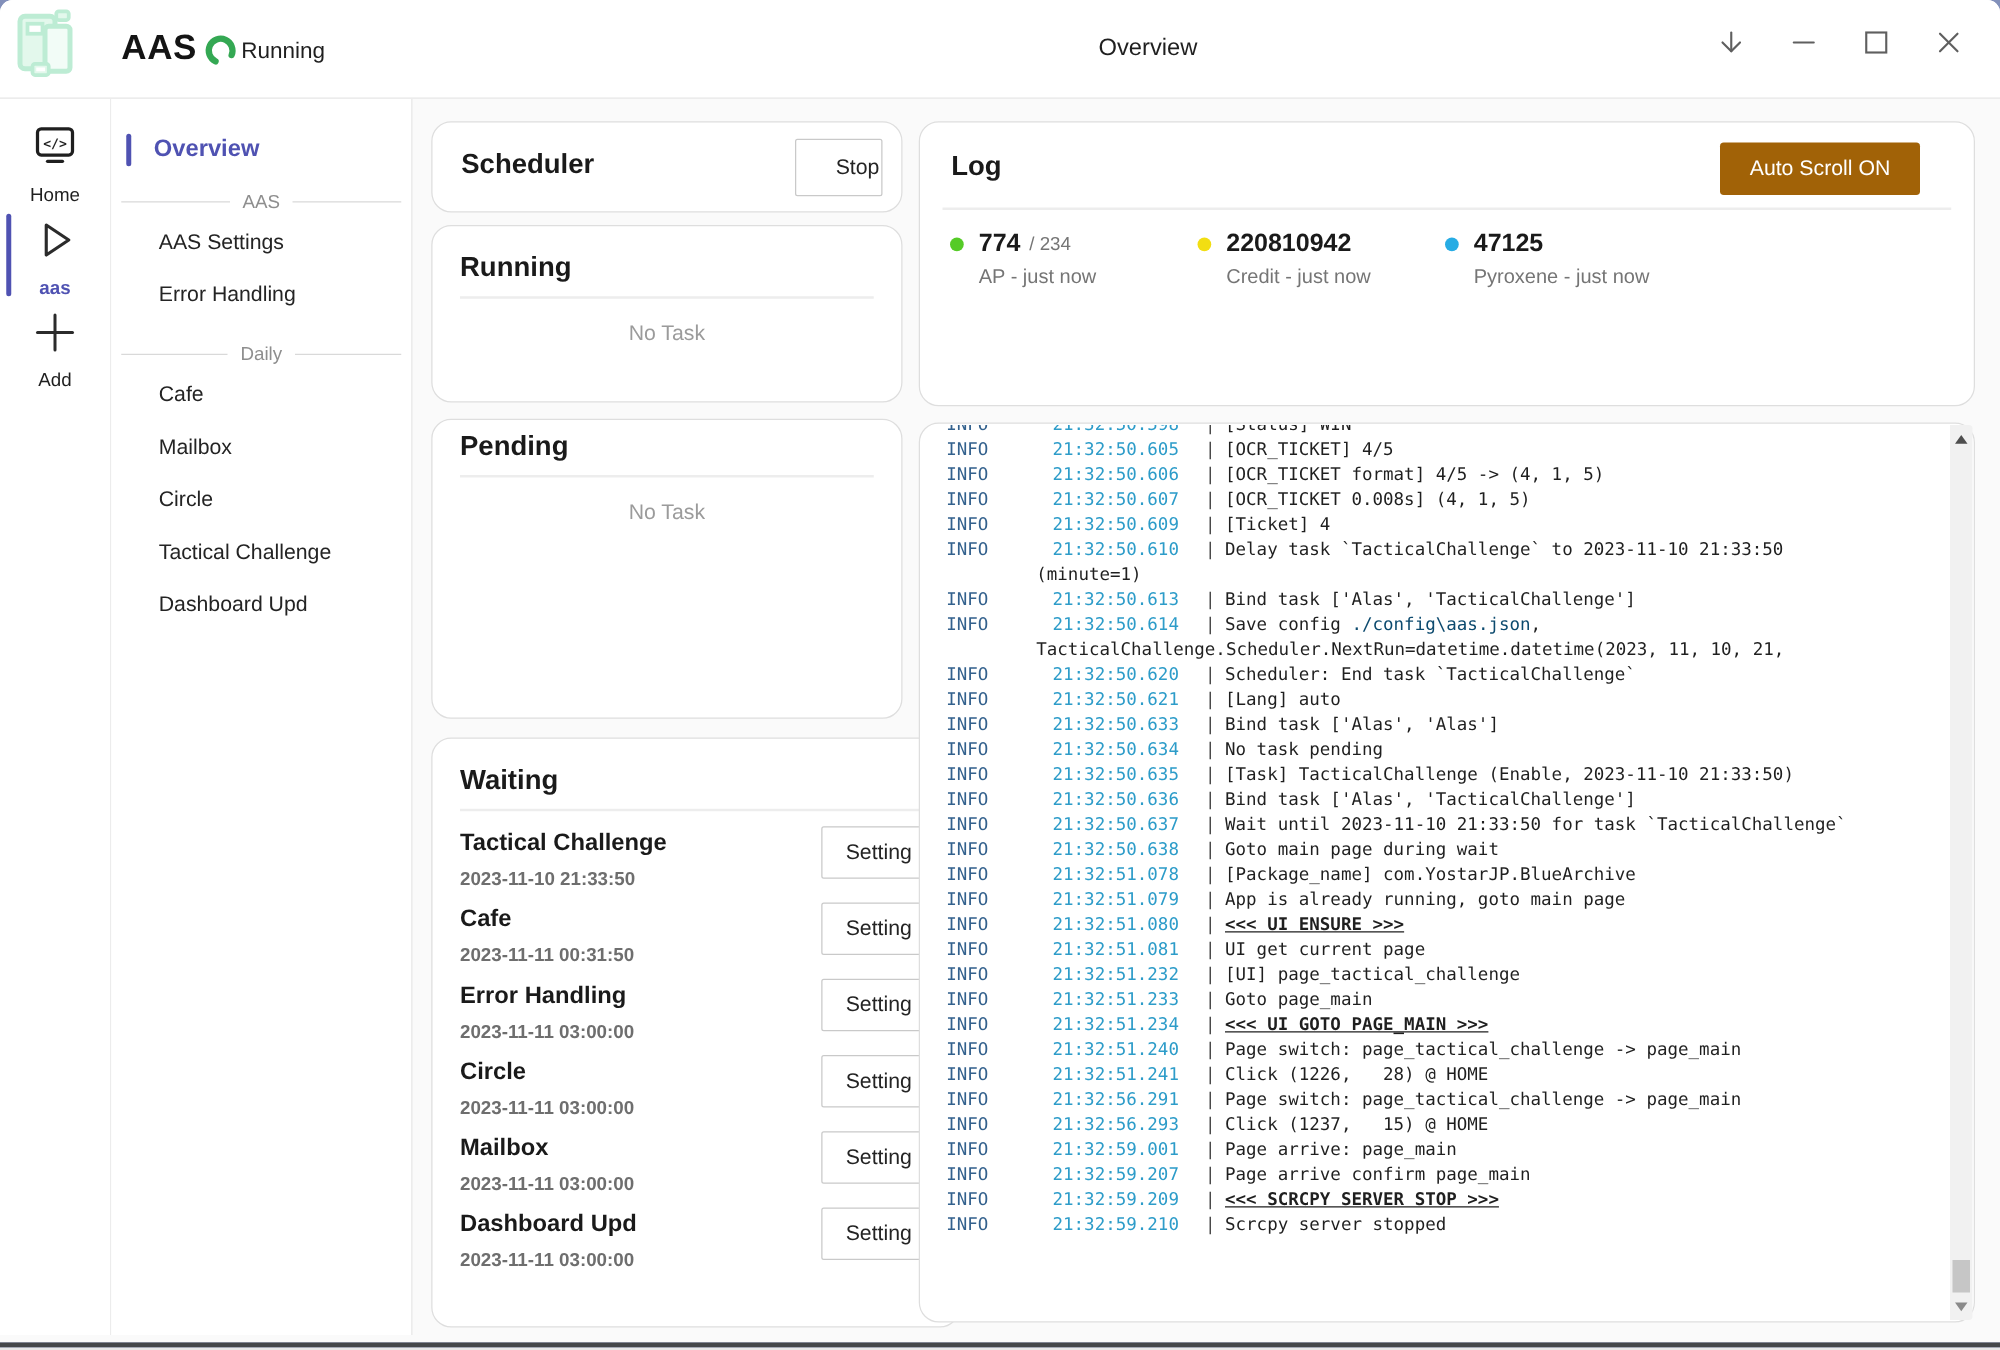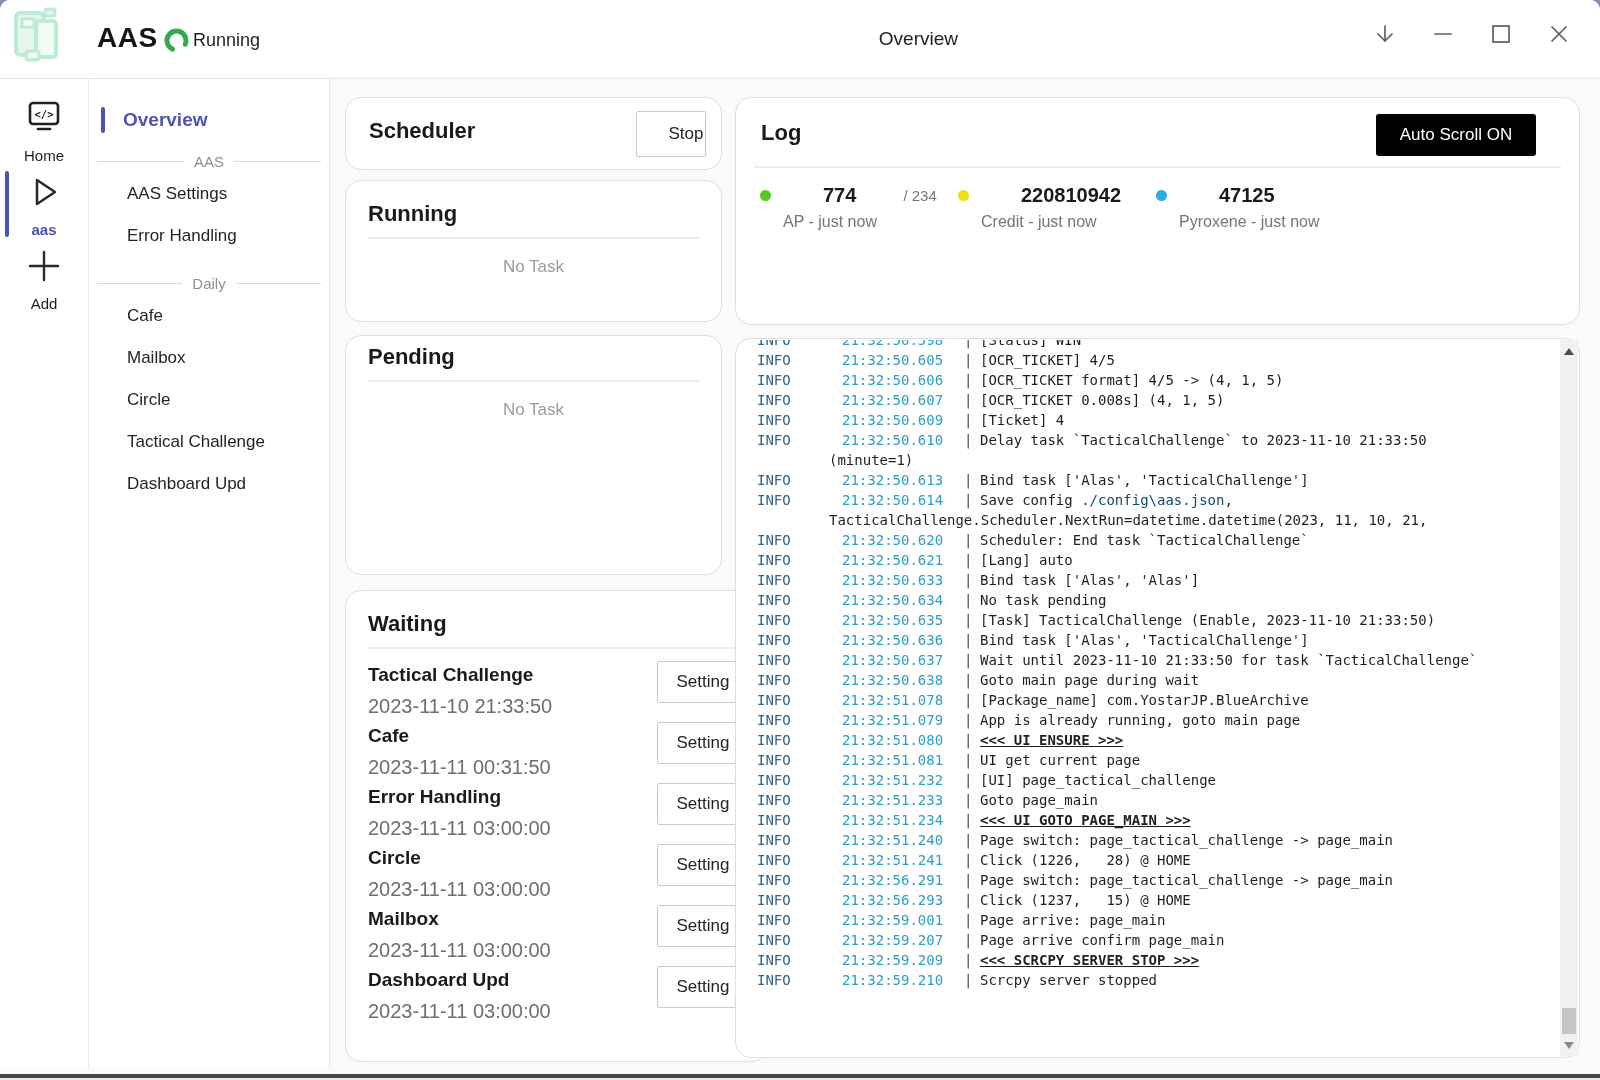--- a/index.html
+++ b/index.html
@@ -51,31 +51,31 @@
                font-family:"Liberation Sans",sans-serif;display:flex;align-items:center;justify-content:center;cursor:default;}
 
   .running-card{left:14px;top:101px;width:377px;height:142px;padding:20px 22px;}
   .pending-card{left:14px;top:256px;width:377px;height:240px;padding:8px 22px;}
   .no-task{margin-top:18px;text-align:center;font-size:17px;color:#9b9b9b;}
 
   .waiting-card{left:14px;top:511px;width:423px;height:472px;padding:20px 22px;}
   .wait-list{margin-top:4px;}
   .wait-row{position:relative;height:61px;}
   .wait-name{padding-top:11px;font-size:19px;font-weight:700;color:#1a1a1a;}
-  .wait-time{margin-top:9px;font-size:20px;font-weight:400;color:#6e6e6e;}
+  .wait-time{margin-top:9px;font-size:15px;font-weight:700;color:#6e6e6e;}
   .setting-btn{position:absolute;right:-4px;top:8px;width:92px;height:42px;}
 
   .logstats-card{left:404px;top:18px;width:845px;height:228px;padding:0 22px;}
   .logstats-card .card-title{position:absolute;left:25px;top:22px;}
-  .autoscroll-btn{position:absolute;right:43px;top:16px;width:160px;height:42px;background:#000000;color:#fff;
+  .autoscroll-btn{position:absolute;right:43px;top:16px;width:160px;height:42px;background:#a16207;color:#fff;
                   border:none;border-radius:3px;font-size:17px;font-family:"Liberation Sans",sans-serif;cursor:default;}
   .log-rule{position:absolute;left:18px;right:18px;top:68px;height:2px;background:#ededed;}
   .stats{position:absolute;left:24px;top:86px;display:flex;}
   .stat{width:198px;}
-  .stat-row{display:flex;align-items:center;gap:40px;}
+  .stat-row{display:flex;align-items:center;}
   .stat-dot{width:11px;height:11px;border-radius:50%;margin-right:12px;flex:none;}
   .stat-value{font-size:20px;font-weight:700;color:#1a1a1a;}
   .stat-suffix{margin-left:7px;font-size:15px;color:#757575;}
   .stat-label{margin-left:23px;margin-top:6px;font-size:16px;color:#757575;}
 
   
   .logview-card{left:404px;top:259px;width:845px;height:720px;padding:16px;}
   .log-clip{position:absolute;left:1px;top:1px;right:19px;bottom:1px;overflow:hidden;}
   .log-lines{position:absolute;left:0;top:-10px;right:0;font-family:"DejaVu Sans Mono",monospace;font-size:14px;}
   .log-row{display:flex;line-height:20px;padding-left:20px;}

